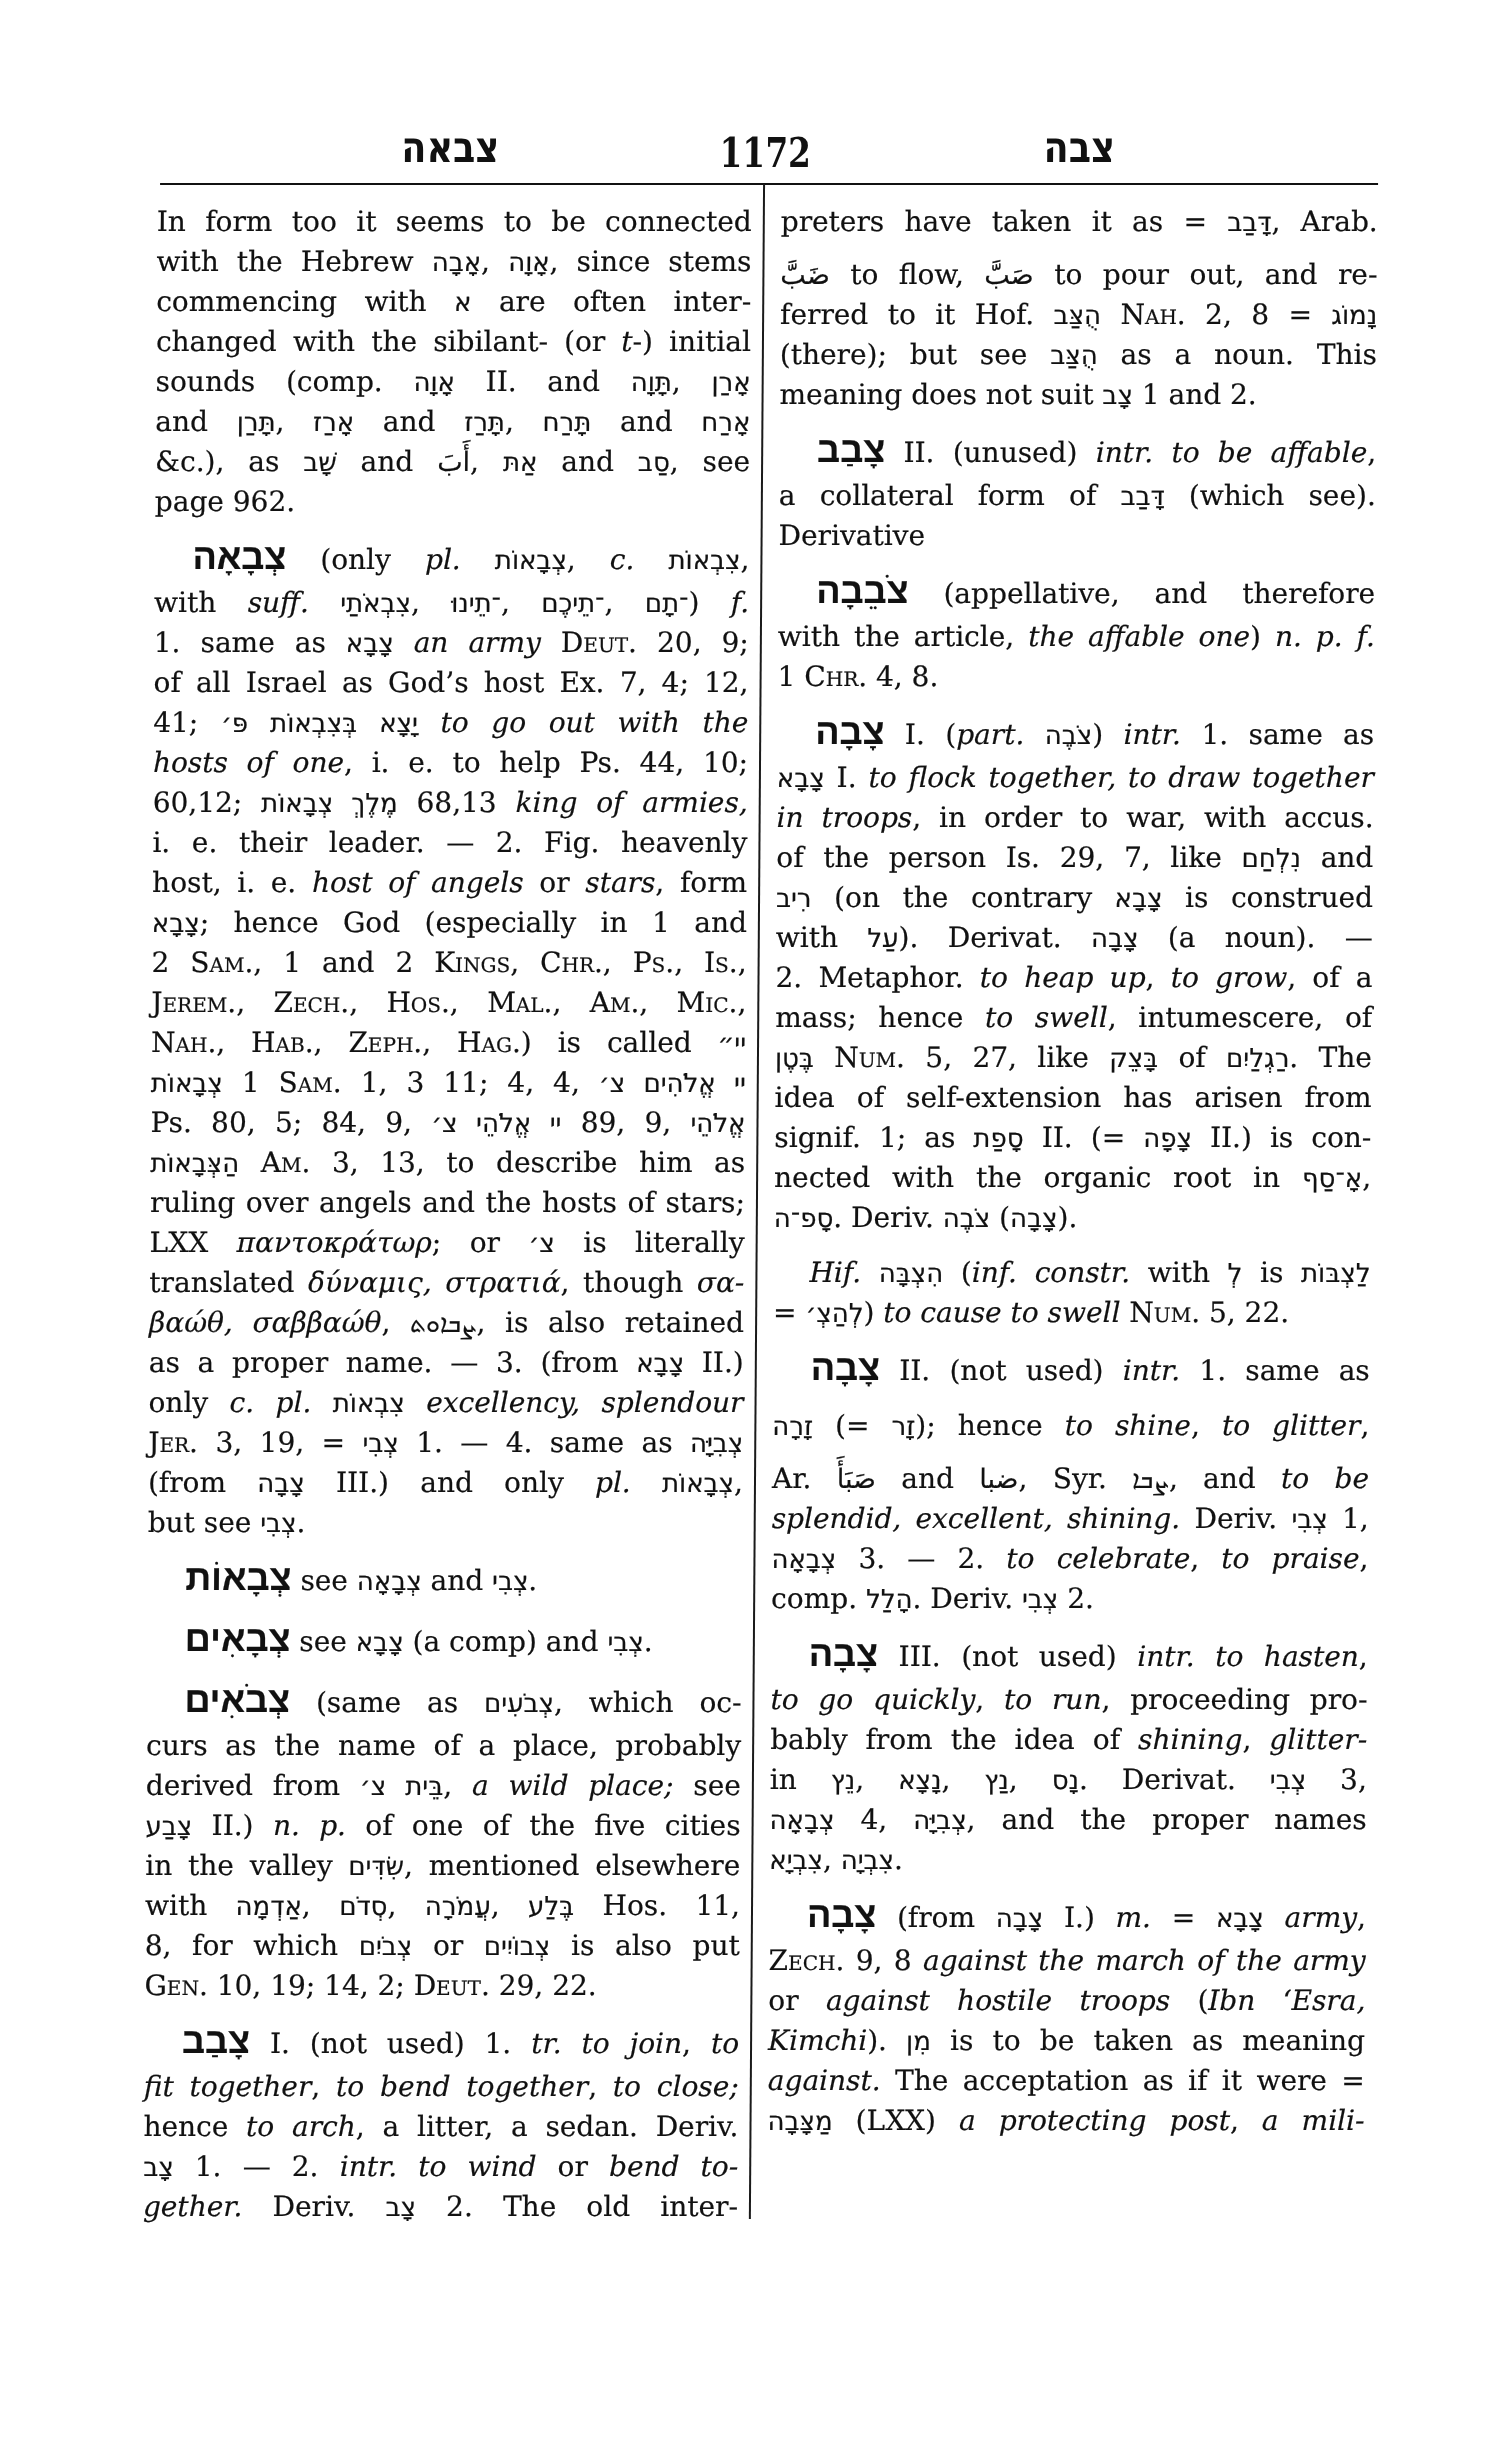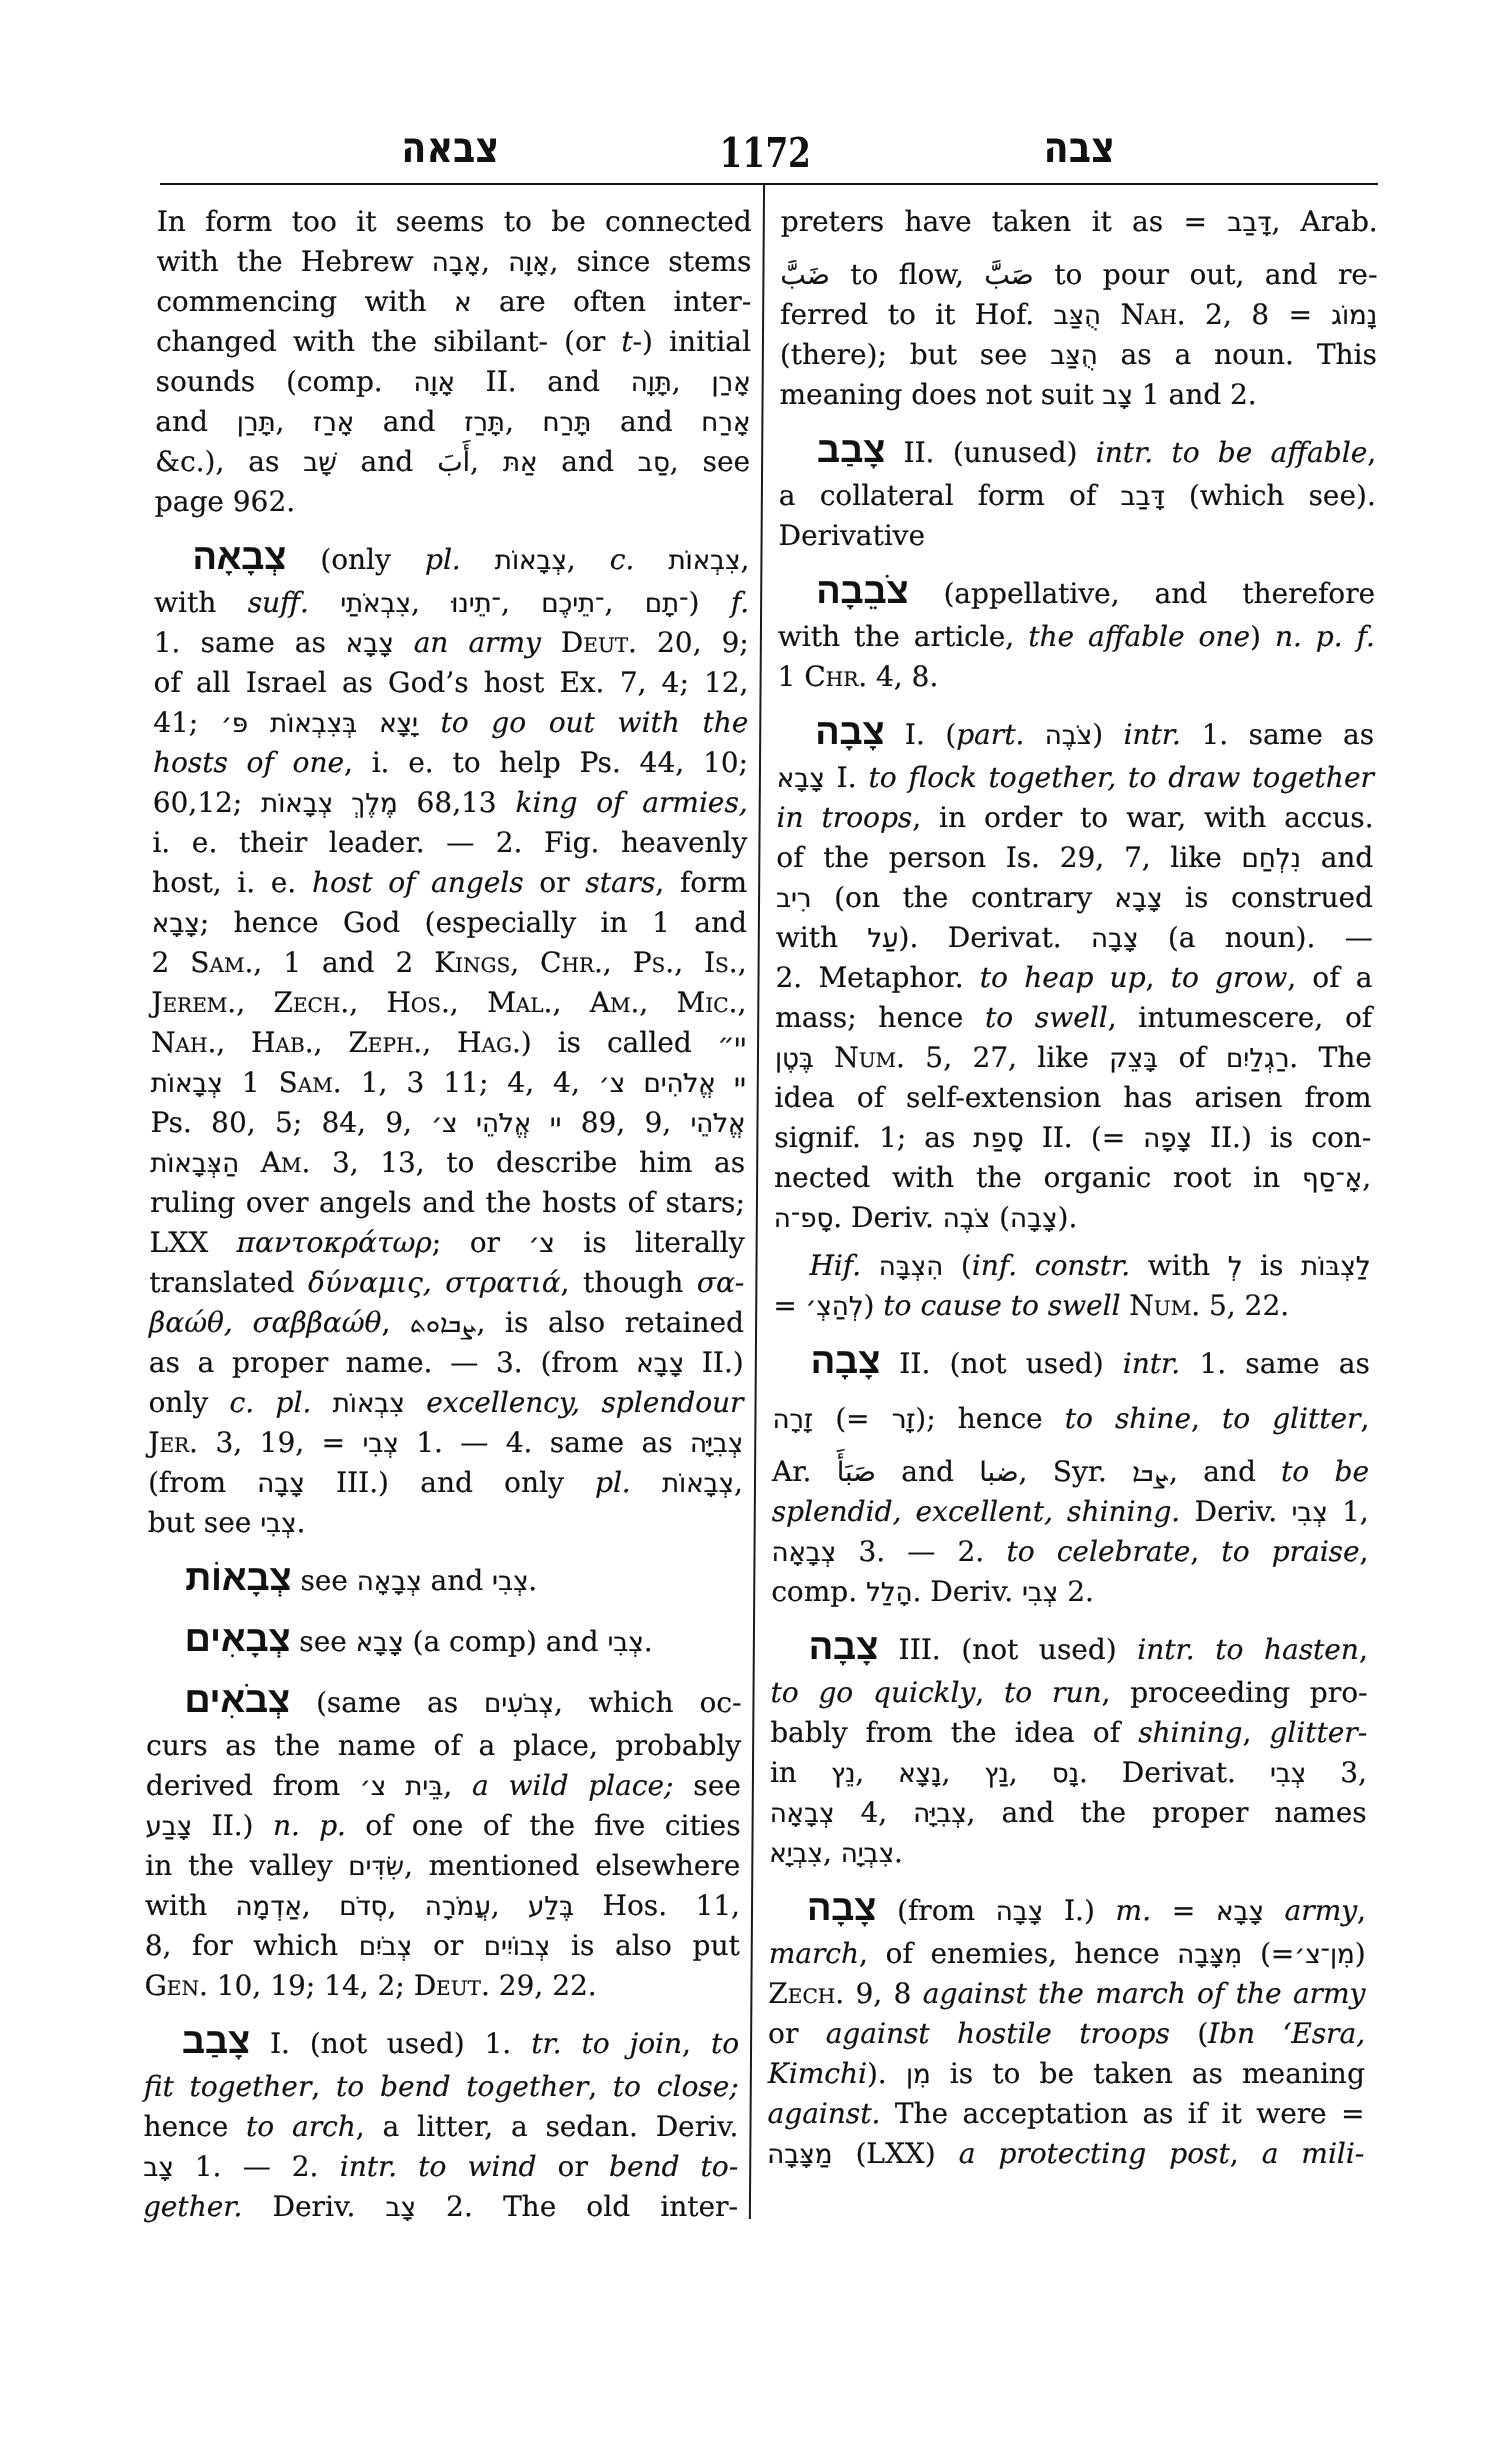--- a/index.html
+++ b/index.html
@@ -18,21 +18,21 @@
 
   
   .col{position:absolute;top:202px;-webkit-text-stroke:0.2px #111;}
   .col-left{left:150px;width:595px;}
   .col-right{left:774px;width:597px;}
   .ln{height:40px;line-height:40px;font-size:28px;white-space:nowrap;text-align:justify;text-align-last:justify;overflow:visible;}
   .col-right .ln{height:40px;line-height:40px;}
   .ln.last{text-align-last:left;}
   .ln.raised{padding-top:12.6px;}
   .para.entry{margin-top:9px;}
-  .para.sub{margin-top:8px;}
+  .para.sub{margin-top:15px;}
   .para:first-child{margin-top:0;}
   .para.entry>.ln:first-child{height:52px;line-height:52px;padding-left:38px;}
   .para.sub>.ln:first-child{padding-left:36px;}
 
   
   .he{font-family:"DejaVu Sans",sans-serif;font-size:26px;}
   .hw{font-family:Liberation Sans, sans-serif;font-size:36px;font-weight:bold;}
   .ar{font-family:"DejaVu Sans",sans-serif;font-size:27px;}
   .sy{font-family:"DejaVu Sans",sans-serif;font-size:25px;}
   .it,.gr{font-style:italic;}
@@ -159,21 +159,20 @@
       <div class="para entry">
         <div class="ln"><span class="hw" dir="rtl">צָבָה</span><span class="rm"> III. (not used) </span><span class="it">intr. to hasten</span><span class="rm">,</span></div>
         <div class="ln"><span class="it">to go quickly</span><span class="rm">, </span><span class="it">to run</span><span class="rm">, proceeding pro-</span></div>
         <div class="ln"><span class="rm">bably from the idea of </span><span class="it">shining</span><span class="rm">, </span><span class="it">glitter-</span></div>
         <div class="ln"><span class="rm">in </span><span class="he" dir="rtl">נֵץ</span><span class="rm">, </span><span class="he" dir="rtl">נָצָא</span><span class="rm">, </span><span class="he" dir="rtl">נַץ</span><span class="rm">, </span><span class="he" dir="rtl">נָס</span><span class="rm">. Derivat. </span><span class="he" dir="rtl">צְבִי</span><span class="rm"> 3,</span></div>
         <div class="ln"><span class="he" dir="rtl">צְבָאָה</span><span class="rm"> 4, </span><span class="he" dir="rtl">צְבִיָּה</span><span class="rm">, and the proper names</span></div>
         <div class="ln last"><span class="he" dir="rtl">צִבְיָא</span><span class="rm">, </span><span class="he" dir="rtl">צִבְיָה</span><span class="rm">.</span></div>
       </div>
       <div class="para entry">
         <div class="ln"><span class="hw" dir="rtl">צָבָה</span><span class="rm"> (from </span><span class="he" dir="rtl">צָבָה</span><span class="rm"> I.) </span><span class="it">m.</span><span class="rm"> = </span><span class="he" dir="rtl">צָבָא</span><span class="rm"> </span><span class="it">army</span><span class="rm">,</span></div>
-        <div class="ln"><span class="it">march</span><span class="rm">, of enemies, hence </span><span class="he" dir="rtl">מִצָּבָה</span><span class="rm"> (=</span><span class="he" dir="rtl">מִן־צ׳</span><span class="rm">)</span></div>
         <div class="ln"><span class="sc">Zech.</span><span class="rm"> 9, 8 </span><span class="it">against the march of the army</span></div>
         <div class="ln"><span class="rm">or </span><span class="it">against hostile troops</span><span class="rm"> (</span><span class="it">Ibn ‘Esra,</span></div>
         <div class="ln"><span class="it">Kimchi</span><span class="rm">). </span><span class="he" dir="rtl">מִן</span><span class="rm"> is to be taken as meaning</span></div>
         <div class="ln"><span class="it">against.</span><span class="rm"> The acceptation as if it were =</span></div>
         <div class="ln"><span class="he" dir="rtl">מַצָּבָה</span><span class="rm"> (LXX) </span><span class="it">a protecting post</span><span class="rm">, </span><span class="it">a mili-</span></div>
       </div>
     </section>
 </div>
 
 

